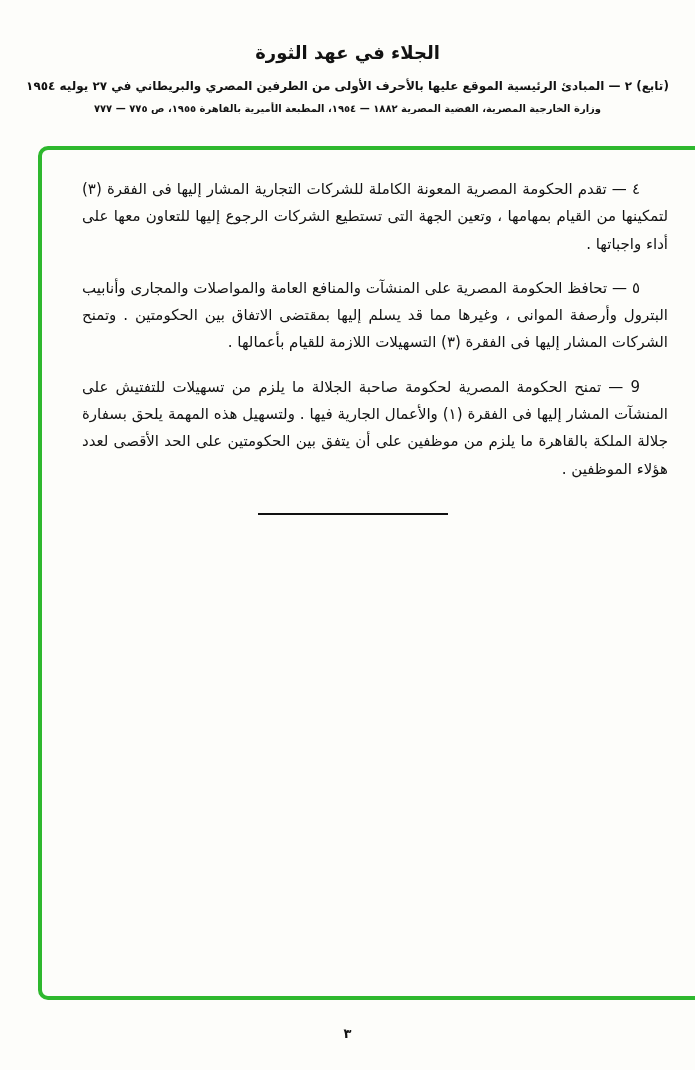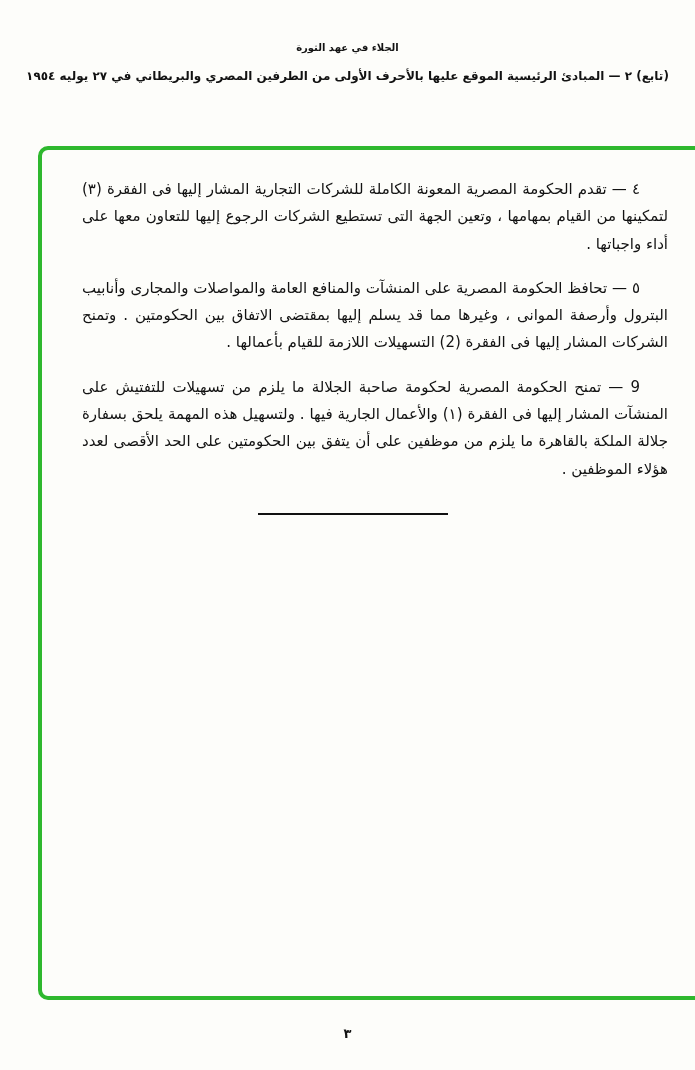--- a/index.html
+++ b/index.html
@@ -16,21 +16,21 @@
     overflow: hidden;
   }
 
   
   .doc-header {
     text-align: center;
     padding-top: 42px;
     overflow: hidden;
   }
   .doc-title {
-    font-size: 10px;
+    font-size: 18px;
     font-weight: bold;
     margin: 0 0 16px 0;
     direction: rtl;
   }
   .doc-subtitle {
     font-size: 12px;
     font-weight: bold;
     margin: 0 2px 10px 2px;
     direction: rtl;
     white-space: nowrap;
@@ -84,24 +84,25 @@
     font-weight: bold;
     direction: rtl;
   }
 </style>
 </head>
 <body style="color: rgb(18, 18, 18);">
 
 <header class="doc-header">
   <h1 class="doc-title">الجلاء في عهد الثورة</h1>
   <h2 class="doc-subtitle">(تابع) ٢ — المبادئ الرئيسية الموقع عليها بالأحرف الأولى من الطرفين المصري والبريطاني في ٢٧ يوليه ١٩٥٤</h2>
+  <div class="doc-source">وزارة الخارجية المصرية، القضية المصرية ١٨٨٢ — ١٩٥٤، المطبعة الأميرية بالقاهرة ١٩٥٥، ص ٧٧٥ — ٧٧٧</div>
 </header>
 
 <div class="green-box">
   <div class="box-inner">
     <p class="para">٤ — تقدم الحكومة المصرية المعونة الكاملة للشركات التجارية المشار إليها فى الفقرة (٣) لتمكينها من القيام بمهامها ، وتعين الجهة التى تستطيع الشركات الرجوع إليها للتعاون معها على أداء واجباتها .</p>
-    <p class="para">٥ — تحافظ الحكومة المصرية على المنشآت والمنافع العامة والمواصلات والمجارى وأنابيب البترول وأرصفة الموانى ، وغيرها مما قد يسلم إليها بمقتضى الاتفاق بين الحكومتين . وتمنح الشركات المشار إليها فى الفقرة (2) التسهيلات اللازمة للقيام بأعمالها .</p>
+    <p class="para">٥ — تحافظ الحكومة المصرية على المنشآت والمنافع العامة والمواصلات والمجارى وأنابيب البترول وأرصفة الموانى ، وغيرها مما قد يسلم إليها بمقتضى الاتفاق بين الحكومتين . وتمنح الشركات المشار إليها فى الفقرة (٣) التسهيلات اللازمة للقيام بأعمالها .</p>
     <p class="para">9 — تمنح الحكومة المصرية لحكومة صاحبة الجلالة ما يلزم من تسهيلات للتفتيش على المنشآت المشار إليها فى الفقرة (١) والأعمال الجارية فيها . ولتسهيل هذه المهمة يلحق بسفارة جلالة الملكة بالقاهرة ما يلزم من موظفين على أن يتفق بين الحكومتين على الحد الأقصى لعدد هؤلاء الموظفين .</p>
     <hr class="end-rule">
   </div>
 </div>
 
 <div class="page-number">٣</div>
 
 </body></html>

